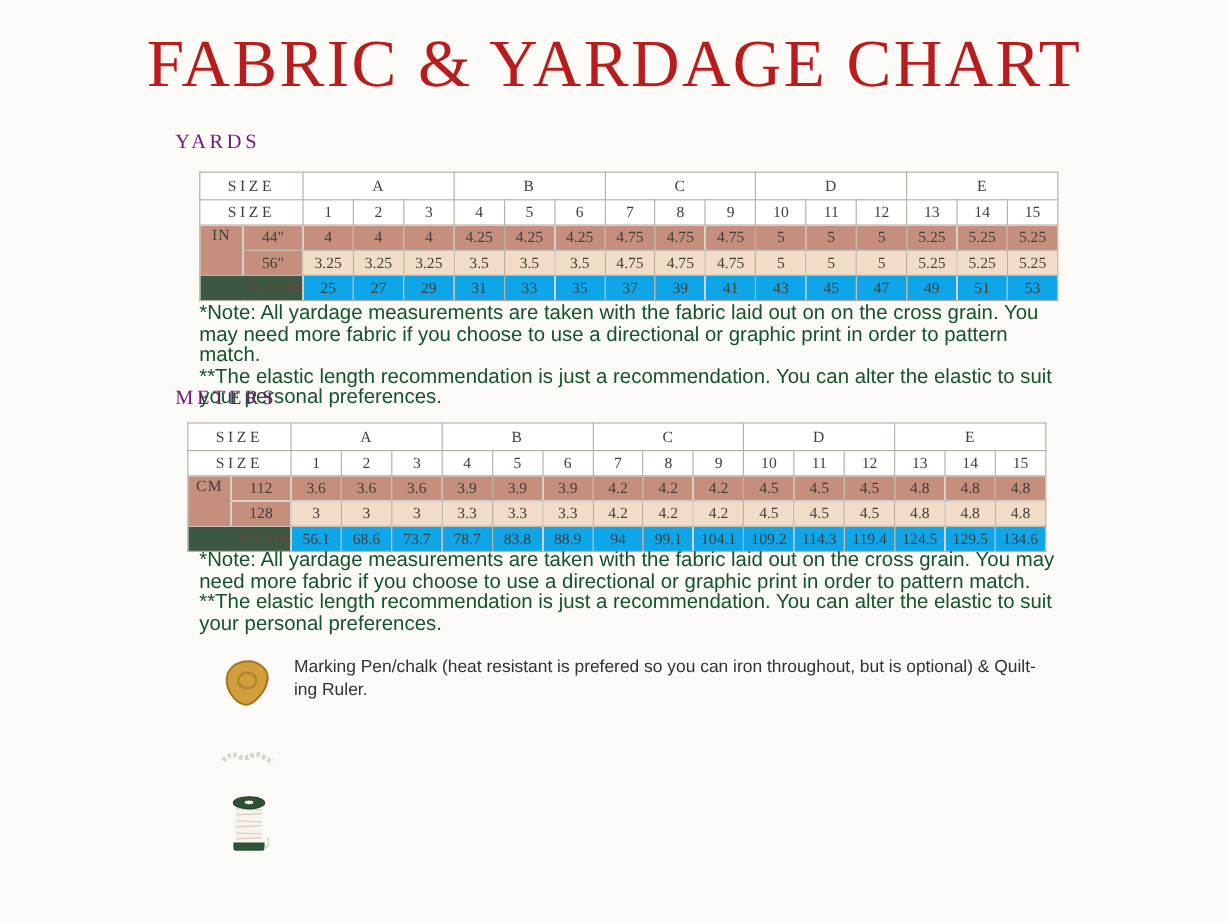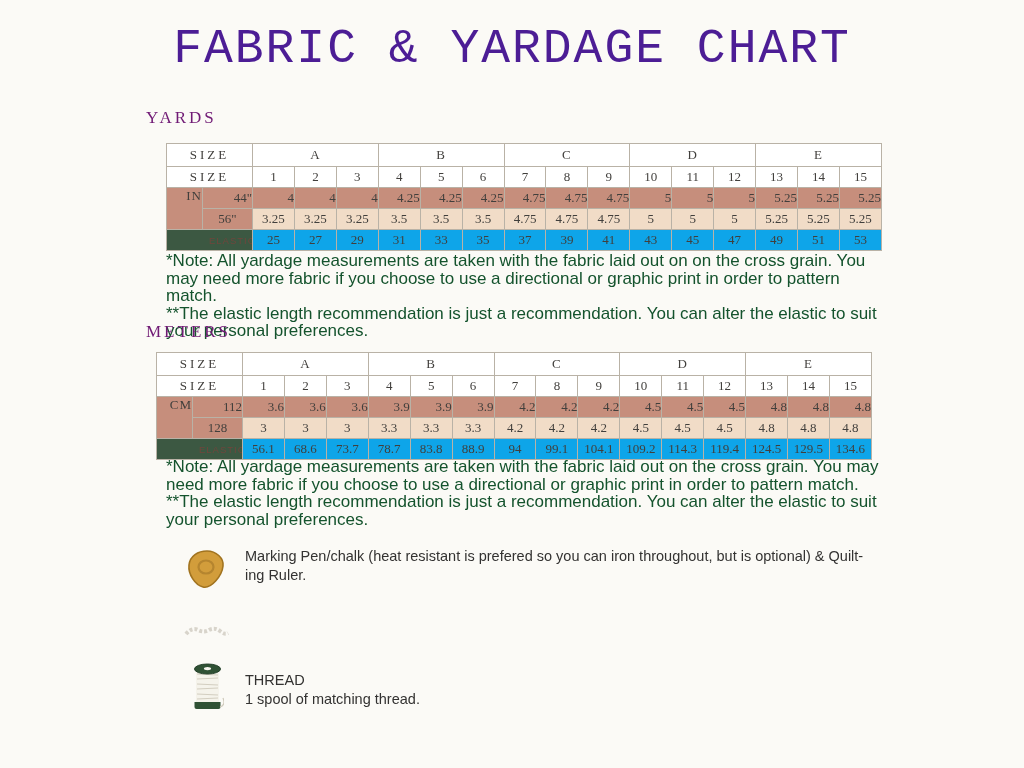--- a/index.html
+++ b/index.html
@@ -5,33 +5,33 @@
   :root{
     --page_bg:#fbfaf6; --salmon_dark:#c68e7c; --salmon_light:#f1dcc7;
     --green:#3c5842; --elastic_text:#6f463c; --border:#b9b2a6; --border_strong:#8b8478;
     --table_text:#413f3c; --body_text:#333231; --chalk:#d29d3b; --chalk_edge:#a1731f;
   }
   html,body{margin:0;padding:0;}
   body{background:var(--page_bg);}
   .page{position:relative;width:1024px;height:768px;background:var(--page_bg);overflow:hidden;
         font-family:"Liberation Sans",sans-serif;}
   .title{position:absolute;top:22px;left:0;width:100%;text-align:center;
-         font-family:Liberation Mono, monospace;font-size:48px;color:#4c1d95;letter-spacing:2px;}
+         font-family:Liberation Serif, serif;font-size:56px;color:#b91c1c;letter-spacing:2px;}
   .sechead{position:absolute;font-family:"Liberation Serif",serif;font-size:17px;
            letter-spacing:3px;color:#701a75;}
   .tablewrap{position:absolute;}
   table.dtable{border-collapse:collapse;table-layout:fixed;background:#fff;
                font-family:"Liberation Serif",serif;color:var(--table_text);}
   table.dtable td{border:1px solid var(--border);text-align:center;font-size:13px;
                   padding:0;height:20px;white-space:nowrap;overflow:hidden;}
   table.dtable tr.hdr1 td{height:22px;}
   td.sizehdr{letter-spacing:3px;font-size:13.5px;}
   td.grp{letter-spacing:1px;}
   td.gs{border-left:1px solid var(--border_strong);}
-  tr.w1 td{background:var(--salmon_dark);text-align:right;}
+  tr.w1 td{background:var(--salmon_dark);}
   tr.w2 td{background:var(--salmon_light);}
   td.unit{background:var(--salmon_dark);vertical-align:top;padding-top:2px;letter-spacing:1px;}
   tr.w2 td.wlabel{background:var(--salmon_dark);}
   tr.el td{background:#0ea5e9;}
   tr.el td.elabel{background:var(--green);color:var(--elastic_text);font-size:9.5px;
                   letter-spacing:1px;font-family:Liberation Sans, sans-serif;padding-left:42px;}
   .notes{position:absolute;width:726px;color:#14532d;font-size:17px;line-height:17.6px;}
   .notes p{margin:0;}
   .item{position:absolute;left:245px;color:var(--body_text);font-size:14.5px;line-height:18.5px;}
   .icon{position:absolute;display:block;}
@@ -294,18 +294,14 @@
           <line x1="5" y1="27" x2="26" y2="26"></line>
         <line x1="5" y1="32" x2="26" y2="33"></line>
           <line x1="5" y1="37" x2="26" y2="36"></line>
       </g>
       <ellipse cx="15.5" cy="7" rx="13" ry="5" fill="#2f5134" stroke="#24402a"></ellipse>
       <ellipse cx="15.5" cy="6.6" rx="3.6" ry="1.6" fill="#f6f4ee"></ellipse>
       <path d="M2.5 40 h26 v5 a2 2 0 0 1 -2 2 h-22 a2 2 0 0 1 -2 -2 Z" fill="#2f5134"></path>
       <path d="M28 45 q6 -2 3 -9" stroke="#cfcabc" stroke-width="1.2" fill="none"></path>
     </svg>
   </span>
-  <div class="item" style="top:671px">
-    <div>THREAD</div>
-    <div>1 spool of matching thread.</div>
-  </div>
 
 </div>
 
 </body></html>

